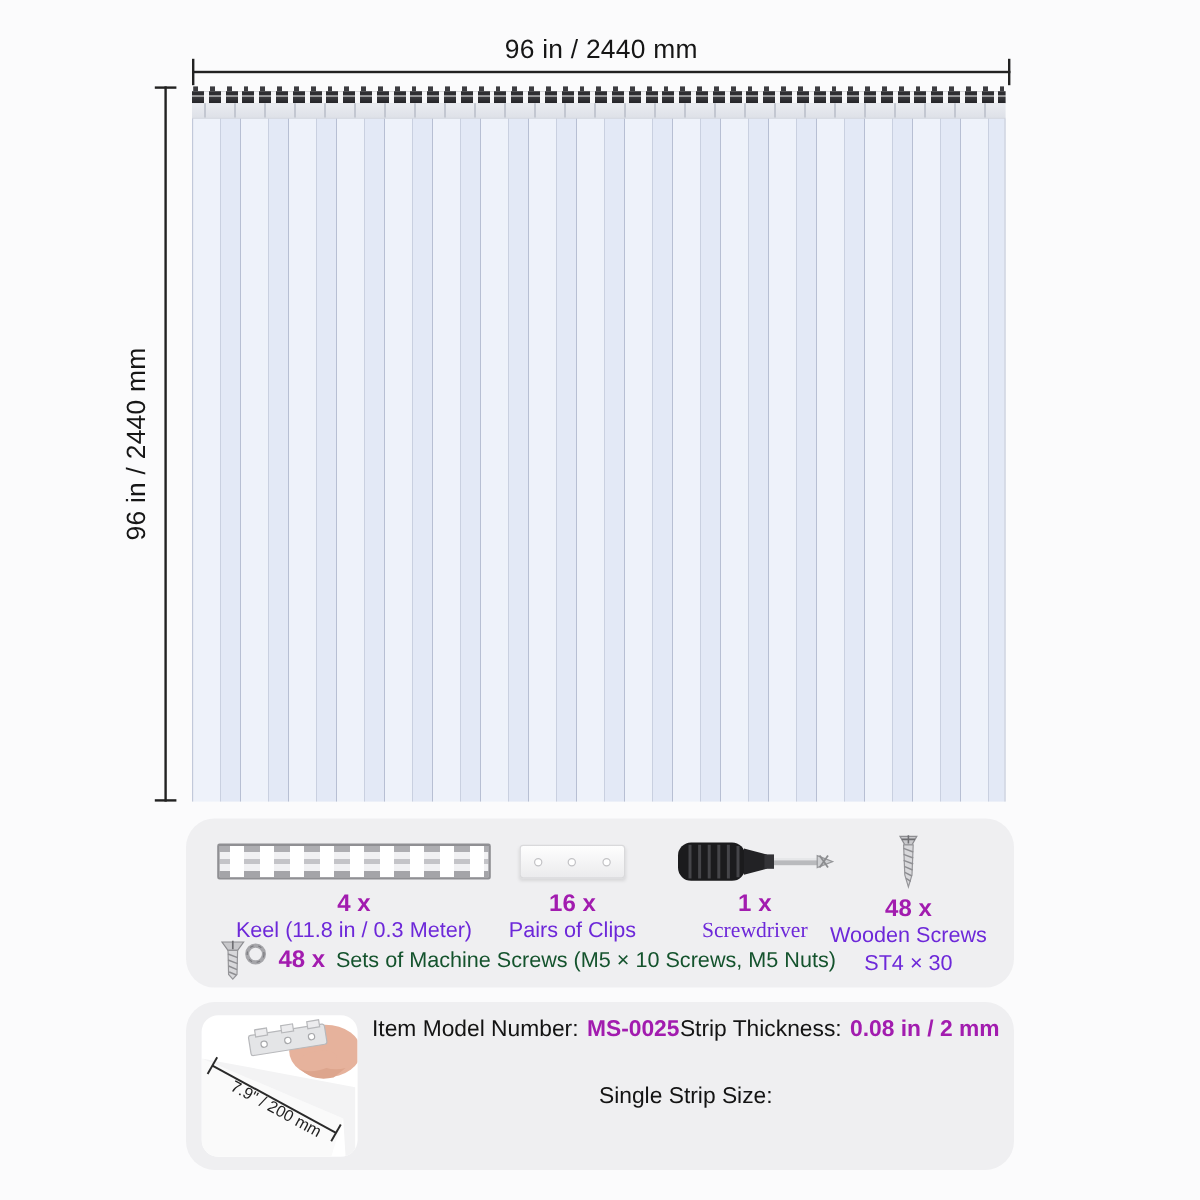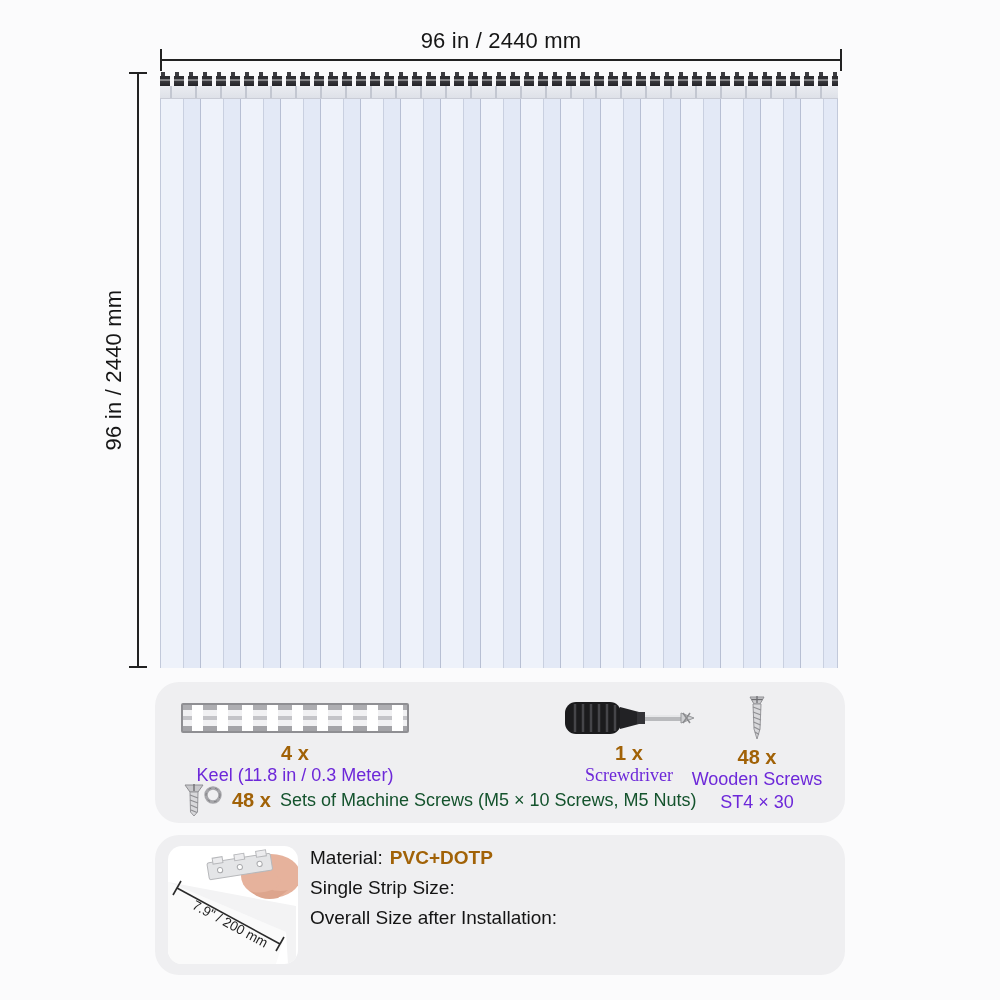--- a/index.html
+++ b/index.html
@@ -59,24 +59,24 @@
   .clips-icon{width:86px;height:26px;background:linear-gradient(#fefefe,#ebebed);
     border:1px solid #d9d9db;border-radius:3px;box-shadow:0 2px 3px rgba(0,0,0,.10);
     display:flex;justify-content:space-around;align-items:center;}
   .clips-icon i{width:5px;height:5px;border:1px solid #c2c2c5;border-radius:50%;background:#fff;}
   
   .thumb{position:absolute;left:13px;top:11px;width:130px;height:118px;background:#fff;
     border-radius:14px;overflow:hidden;}
   .spec-lines{position:absolute;left:155px;top:8px;width:523px;}
   .spec-row{display:flex;justify-content:space-between;align-items:center;height:30px;
     font-size:19px;white-space:nowrap;}
-  .spec-row.single{justify-content:flex-start;}
+  .spec-row.single{justify-content:flex-start;flex-direction:column;}
   .lab{color:#141414;}
   .val{font-weight:700;margin-left:7px;}
-  .accent{color:#a16207;}
+  .accent{color:#a21caf;}
 </style>
 </head>
 <body>
 
 <div class="canvas">
 
   <div class="dim-top-label">96 in / 2440 mm</div>
   <div class="dim-h">
     <span class="tick tl"></span>
     <span class="tick tr"></span>
@@ -98,20 +98,31 @@
   <div class="panel acc">
 
     <div class="acc-col c-keel">
       <div class="ico">
           <div class="keel-icon"></div>
         </div>
       <div class="qty accent">4 x</div>
       <div class="acc-label">Keel (11.8 in / 0.3 Meter)</div>
     </div>
 
+    <div class="acc-col c-clips">
+      <div class="ico">
+        <div class="clips-icon">
+            <i></i>
+            <i></i>
+            <i></i>
+          </div>
+      </div>
+      <div class="qty accent">16 x</div>
+      <div class="acc-label">Pairs of Clips</div>
+    </div>
 
     <div class="acc-col c-driver">
       <div class="ico">
         <svg width="132" height="40" viewBox="0 0 132 40">
           <rect x="2" y="4" width="56" height="32" rx="11" fill="#1b1b1d"></rect>
           <path d="M12 6v28M20 6v28M28 6v28M36 6v28M44 6v28M52 7v26" stroke="#454549" stroke-width="2.5" fill="none"></path>
           <path d="M57 9 L76 14 L76 26 L57 31 Z" fill="#222225"></path>
           <rect x="74" y="14" width="8" height="12" fill="#333337"></rect>
           <rect x="82" y="17" width="38" height="6" fill="#b9babd"></rect>
           <rect x="82" y="17" width="38" height="2" fill="#e6e7e9"></rect>
@@ -176,25 +187,29 @@
         <line x1="9" y1="42" x2="112" y2="98" stroke="#2a2a2a" stroke-width="1.6"></line>
         <line x1="5" y1="49" x2="13" y2="35" stroke="#2a2a2a" stroke-width="1.6"></line>
         <line x1="108" y1="105" x2="116" y2="91" stroke="#2a2a2a" stroke-width="1.6"></line>
         <text x="60" y="82" font-size="13.5" fill="#222" text-anchor="middle" transform="rotate(28.5 60 82)">7.9" / 200 mm</text>
       </svg>
     </div>
 
     <div class="spec-lines">
       <div class="spec-row">
         <span class="pair">
-          <span class="lab">Material:</span><span class="val accent">PVC+DOTP</span>
+          <span class="lab">Item Model Number:</span><span class="val accent">MS-0025</span>
         </span>
+        <span class="pair">
+          <span class="lab">Strip Thickness:</span><span class="val accent">0.08 in / 2 mm</span>
+        </span>
+      </div>
+      <div class="spec-row">
       </div>
       <div class="spec-row single">
         <span class="lab">Single Strip Size:</span>
       </div>
       <div class="spec-row single">
-        <span class="lab">Overall Size after Installation:</span>
       </div>
     </div>
   </div>
 
 </div>
 
 </body></html>

